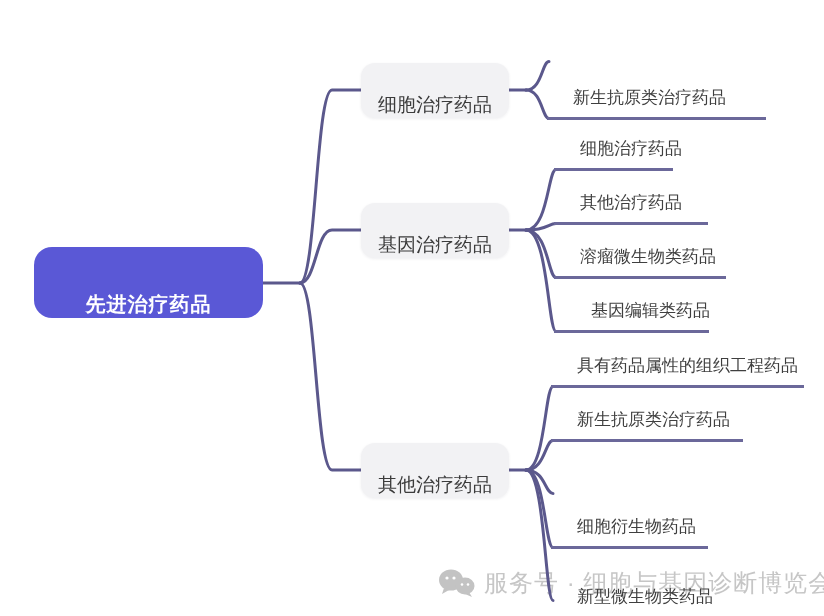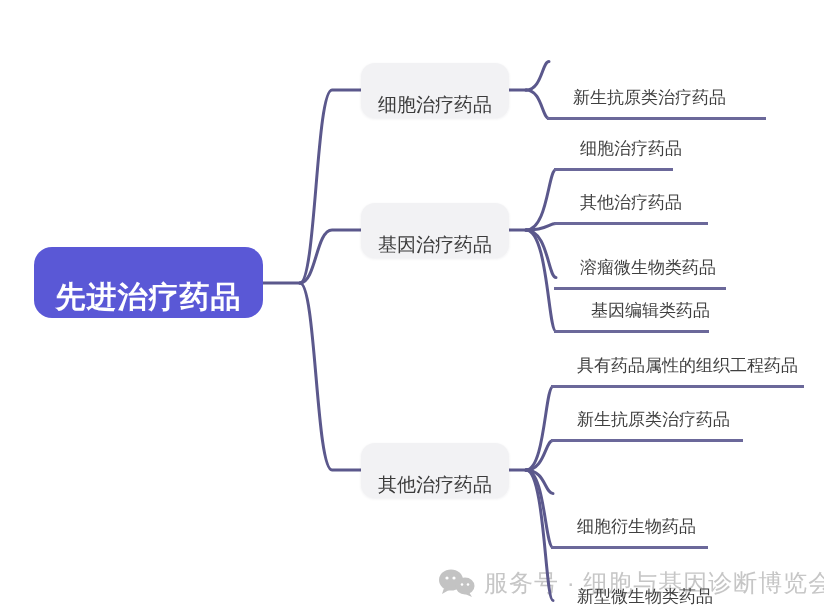--- a/index.html
+++ b/index.html
@@ -19,21 +19,21 @@
   svg.links{position:absolute;left:0;top:0;z-index:2;}
   svg.links path{fill:none;stroke:var(--connector);stroke-width:3;stroke-linecap:round;}
 
   .node{
     position:absolute;display:flex;align-items:flex-end;justify-content:center;
     z-index:3;white-space:nowrap;
   }
   .root-node{
     left:34px;top:247px;width:229px;height:71px;
     background:var(--root-fill);color:var(--root-text);
-    border-radius:18px;font-size:30px;font-weight:bold;letter-spacing:1px;
+    border-radius:18px;font-size:20px;font-weight:bold;letter-spacing:1px;
   }
   .branch-node{
     left:361px;width:148px;height:55px;
     background:var(--branch-fill);color:var(--branch-text);
     border-radius:14px;font-size:19px;font-weight:500;
     box-shadow:0 1px 3px rgba(40,40,70,0.08);
   }
   .branch-1{top:63px;}
   .branch-2{top:203px;}
   .branch-3{top:443px;}
@@ -113,21 +113,21 @@
   <div class="leaf" style="left:547px;top:88px;width:219px;">
     <span>新生抗原类治疗药品</span>
   </div>
 
   <div class="leaf" style="left:554px;top:139px;width:119px;">
     <span>细胞治疗药品</span>
   </div>
   <div class="leaf" style="left:554px;top:193px;width:154px;">
     <span>其他治疗药品</span>
   </div>
-  <div class="leaf" style="left:554px;top:247px;width:172px;margin-top:11px;">
+  <div class="leaf" style="left:554px;top:247px;width:172px;">
     <span>溶瘤微生物类药品</span>
   </div>
   <div class="leaf" style="left:554px;top:301px;width:155px;padding-left:37px;">
     <span>基因编辑类药品</span>
   </div>
 
   <div class="leaf" style="left:551px;top:356px;width:253px;">
     <span>具有药品属性的组织工程药品</span>
   </div>
   <div class="leaf" style="left:551px;top:410px;width:192px;">

